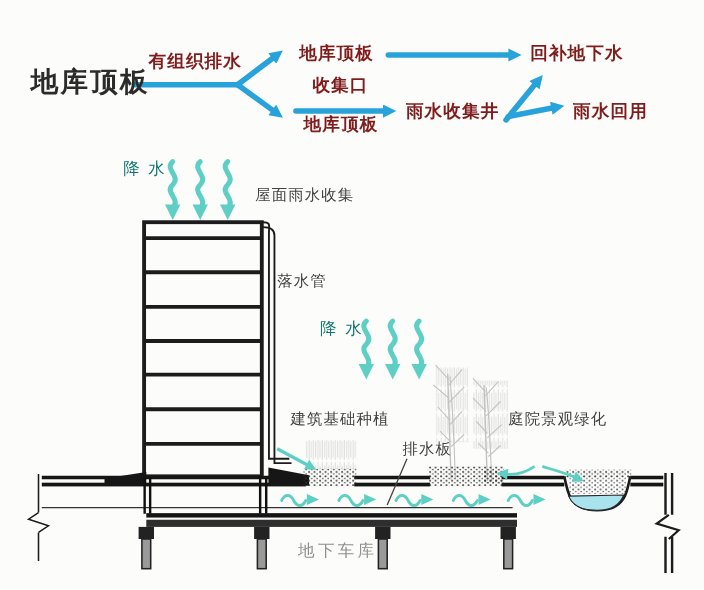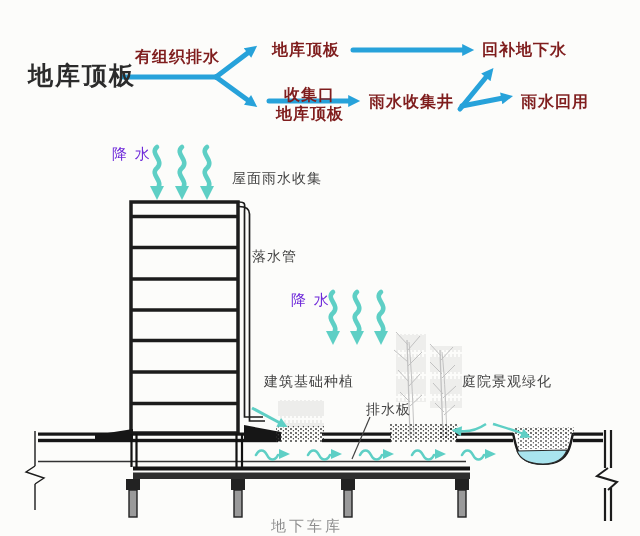--- a/index.html
+++ b/index.html
@@ -3,22 +3,22 @@
 <meta charset="utf-8">
 <style>
   html,body{margin:0;padding:0;background:#ffffff;}
   #stage{position:relative;width:640px;height:536px;background:#fcfcfa;overflow:hidden;
          font-family:"Liberation Serif","DejaVu Serif",serif;}
   svg{position:absolute;left:0;top:0;}
   .lbl{position:absolute;white-space:nowrap;color:#7f1d1d;line-height:1.15;}
   .fc{font-size:16px;font-weight:700;letter-spacing:1px;}
   .fc-big{font-size:25px;font-weight:700;color:#2b2b2b;letter-spacing:2px;}
   .sec{font-size:14px;color:#424242;letter-spacing:1px;text-align:center;}
-  .sec-15{font-size:15px;color:#6d28d9;letter-spacing:2px;}
-  .gray{color:#8f8f8f;letter-spacing:3px;margin-top:25px;}
+  .sec-15{font-size:15px;color:#0f766e;letter-spacing:2px;}
+  .gray{color:#8f8f8f;letter-spacing:3px;}
 </style>
 </head>
 <body>
 
 <div id="stage">
 
 <svg width="640" height="536" viewBox="0 0 640 536">
   <defs>
     <marker id="ab" viewBox="0 0 10 10" refX="1.5" refY="5" markerWidth="13" markerHeight="12" orient="auto" markerUnits="userSpaceOnUse">
       <path d="M0,0 L10,5 L0,10 Z" fill="#27a2da"></path>
@@ -159,21 +159,21 @@
   <g stroke="#5ecfc5" stroke-width="2.5" fill="none">
     <path d="M486,424 C477,430 468,432 460,431" marker-end="url(#at)"></path>
     <path d="M493,424 C503,427 514,430 523,434" marker-end="url(#at)"></path>
   </g>
 </svg>
 
 <div class="lbl fc-big" style="left:28px;top:62px">地库顶板</div>
 <div class="lbl fc" style="left:135px;top:48px">有组织排水</div>
 <div class="lbl fc" style="left:272px;top:41px">地库顶板</div>
 <div class="lbl fc" style="left:482px;top:41px">回补地下水</div>
-<div class="lbl fc" style="left:284px;top:86px">收集口</div>
+<div class="lbl fc" style="left:284px;top:70px">收集口</div>
 <div class="lbl fc" style="left:276px;top:105px">地库顶板</div>
 <div class="lbl fc" style="left:369px;top:93px">雨水收集井</div>
 <div class="lbl fc" style="left:521px;top:93px">雨水回用</div>
 
 <div class="lbl sec-15" style="left:112px;top:146px">降 水</div>
 <div class="lbl sec" style="left:232px;top:171px">屋面雨水收集</div>
 <div class="lbl sec" style="left:252px;top:249px">落水管</div>
 <div class="lbl sec-15" style="left:291px;top:292px">降 水</div>
 <div class="lbl sec" style="left:264px;top:374px">建筑基础种植</div>
 <div class="lbl sec" style="left:462px;top:374px">庭院景观绿化</div>

